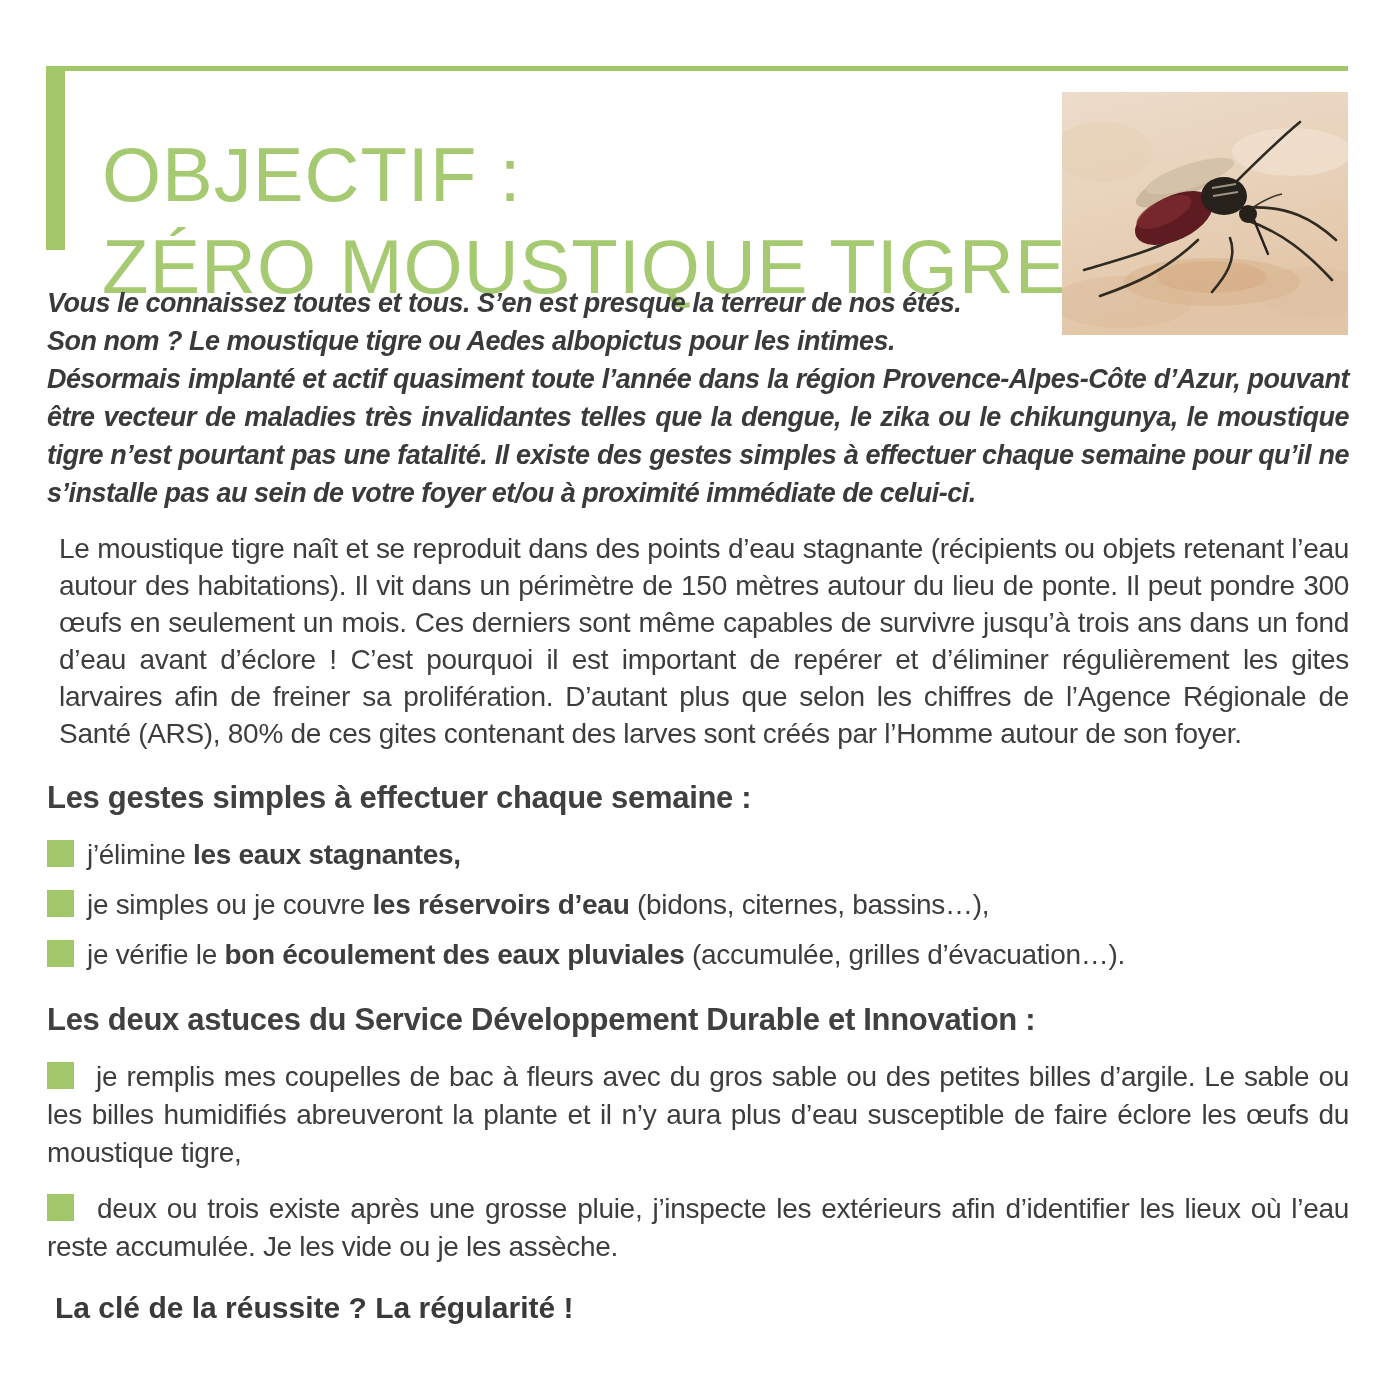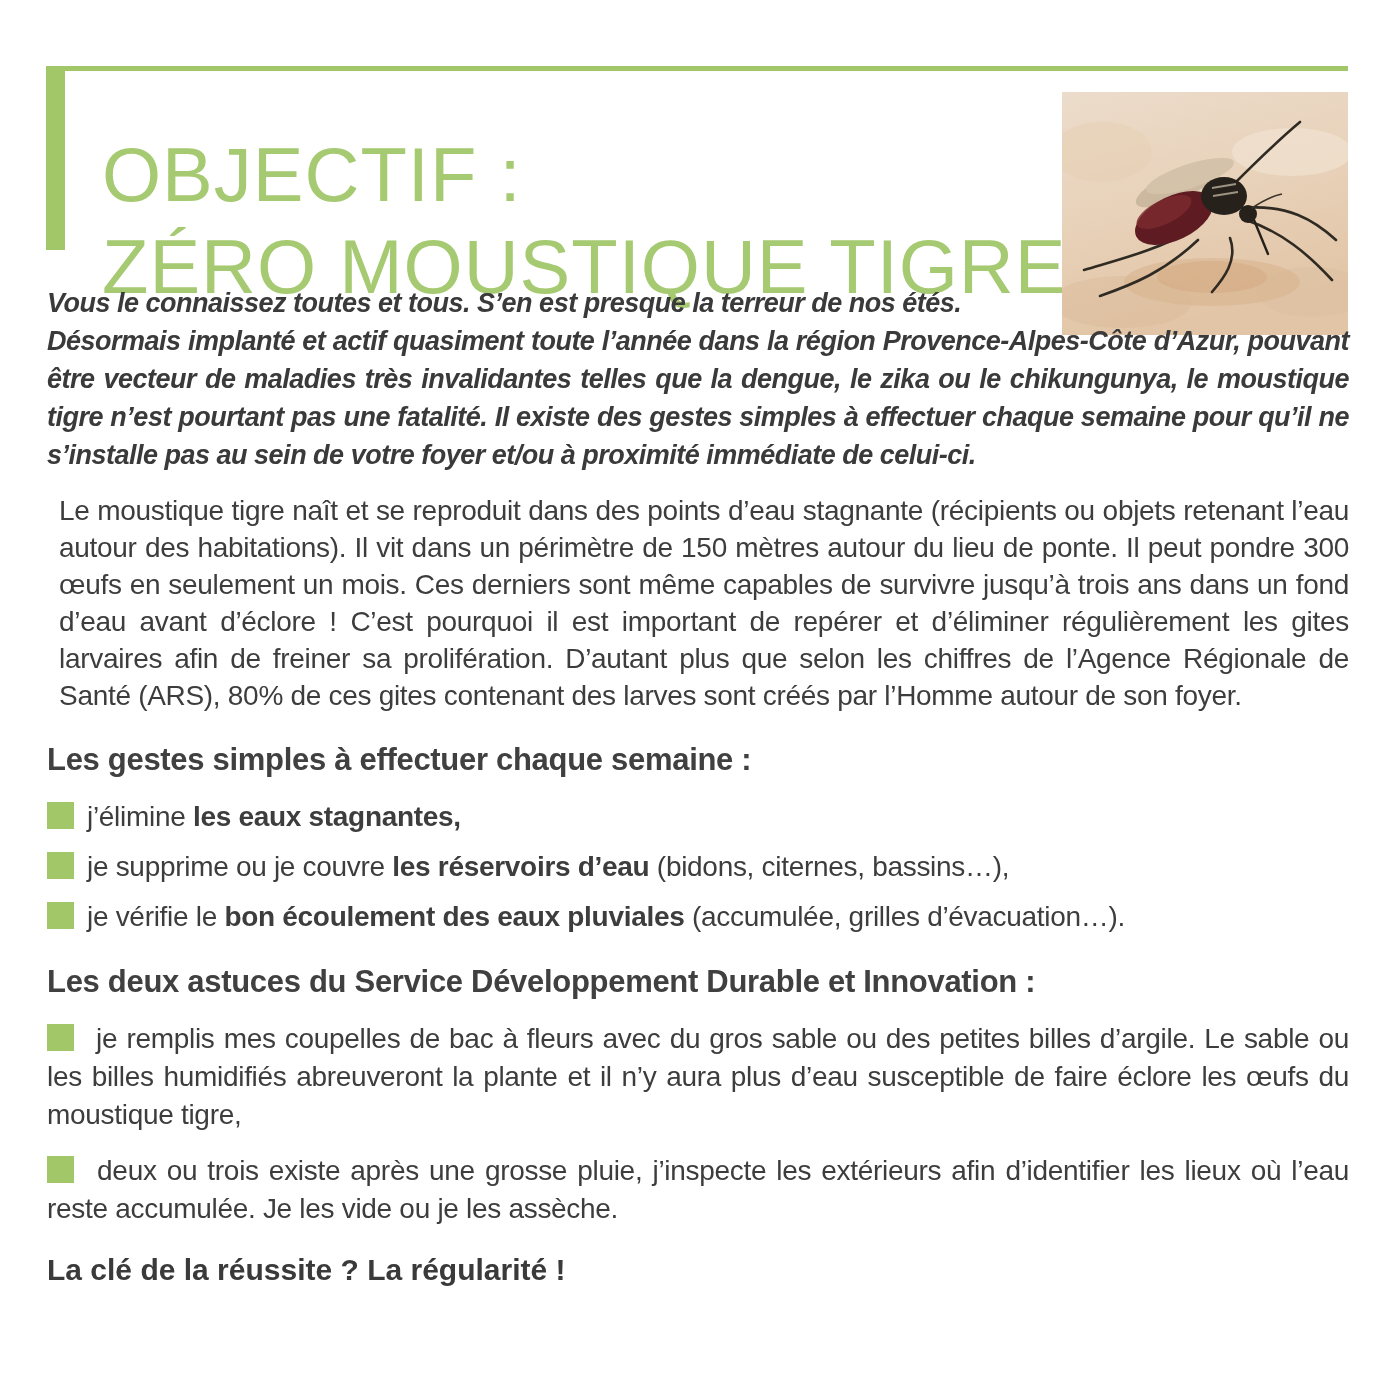--- a/index.html
+++ b/index.html
@@ -67,21 +67,21 @@
     font-size:28px;line-height:38px;letter-spacing:-0.3px;
   }
   .bullets li.multi{text-align:justify;margin-bottom:18px;}
   .sq{
     display:inline-block;width:27px;height:27px;
     background:#a2c768;margin-right:13px;vertical-align:-3px;
   }
   .bullets b{font-weight:700;}
 
   .closing{
-    margin:22px 0 0 0;
+    margin:22px 0 0 8px;
     font-size:30px;line-height:40px;font-weight:700;
     color:#3a3a3a;
   }
 </style>
 </head>
 <body>
 
 <div class="page">
 
   <div class="top-rule"></div>
@@ -130,30 +130,31 @@
       <circle cx="186" cy="122" r="9" fill="#26211b"></circle>
       <path d="M192 128 L 206 162" stroke="#26211b" stroke-width="2.4" stroke-linecap="round"></path>
       <path d="M190 116 C 202 108, 210 104, 220 102" stroke="#3a332b" stroke-width="1.6" fill="none"></path>
     </svg>
   </div>
 
   <div class="content">
 
     <div class="intro">
       <p class="short">Vous le connaissez toutes et tous. S’en est presque la terreur de nos étés.</p>
+      <p class="short">Son nom ? Le moustique tigre ou Aedes albopictus pour les intimes.</p>
       <p class="just">Désormais implanté et actif quasiment toute l’année dans la région Provence-Alpes-Côte d’Azur, pouvant être vecteur de maladies très invalidantes telles que la dengue, le zika ou le chikungunya, le moustique tigre n’est pourtant pas une fatalité. Il existe des gestes simples à effectuer chaque semaine pour qu’il ne s’installe pas au sein de votre foyer et/ou à proximité immédiate de celui-ci.</p>
     </div>
 
     <p class="bodypara">Le moustique tigre naît et se reproduit dans des points d’eau stagnante (récipients ou objets retenant l’eau autour des habitations). Il vit dans un périmètre de 150 mètres autour du lieu de ponte. Il peut pondre 300 œufs en seulement un mois. Ces derniers sont même capables de survivre jusqu’à trois ans dans un fond d’eau avant d’éclore ! C’est pourquoi il est important de repérer et d’éliminer régulièrement les gites larvaires afin de freiner sa prolifération. D’autant plus que selon les chiffres de l’Agence Régionale de Santé (ARS), 80% de ces gites contenant des larves sont créés par l’Homme autour de son foyer.</p>
 
     <h2 class="green-heading">Les gestes simples à effectuer chaque semaine :</h2>
 
     <ul class="bullets">
       <li><span class="sq"></span><span>j’élimine </span><b>les eaux stagnantes,</b><span></span></li>
-      <li><span class="sq"></span><span>je supprime ou je couvre </span><b>les réservoirs d’eau</b><span> (bidons, citernes, bassins…),</span></li>
+      <li><span class="sq"></span><span>je simples ou je couvre </span><b>les réservoirs d’eau</b><span> (bidons, citernes, bassins…),</span></li>
       <li><span class="sq"></span><span>je vérifie le </span><b>bon écoulement des eaux pluviales</b><span> (accumulée, grilles d’évacuation…).</span></li>
     </ul>
 
     <h2 class="green-heading">Les deux astuces du Service Développement Durable et Innovation :</h2>
 
     <ul class="bullets">
       <li class="multi"><span class="sq"></span><span> je remplis mes coupelles de bac à fleurs avec du gros sable ou des petites billes d’argile. Le sable ou les billes humidifiés abreuveront la plante et il n’y aura plus d’eau susceptible de faire éclore les œufs du moustique tigre,</span></li>
       <li class="multi"><span class="sq"></span><span> deux ou trois existe après une grosse pluie, j’inspecte les extérieurs afin d’identifier les lieux où l’eau reste accumulée. Je les vide ou je les assèche.</span></li>
     </ul>
 

